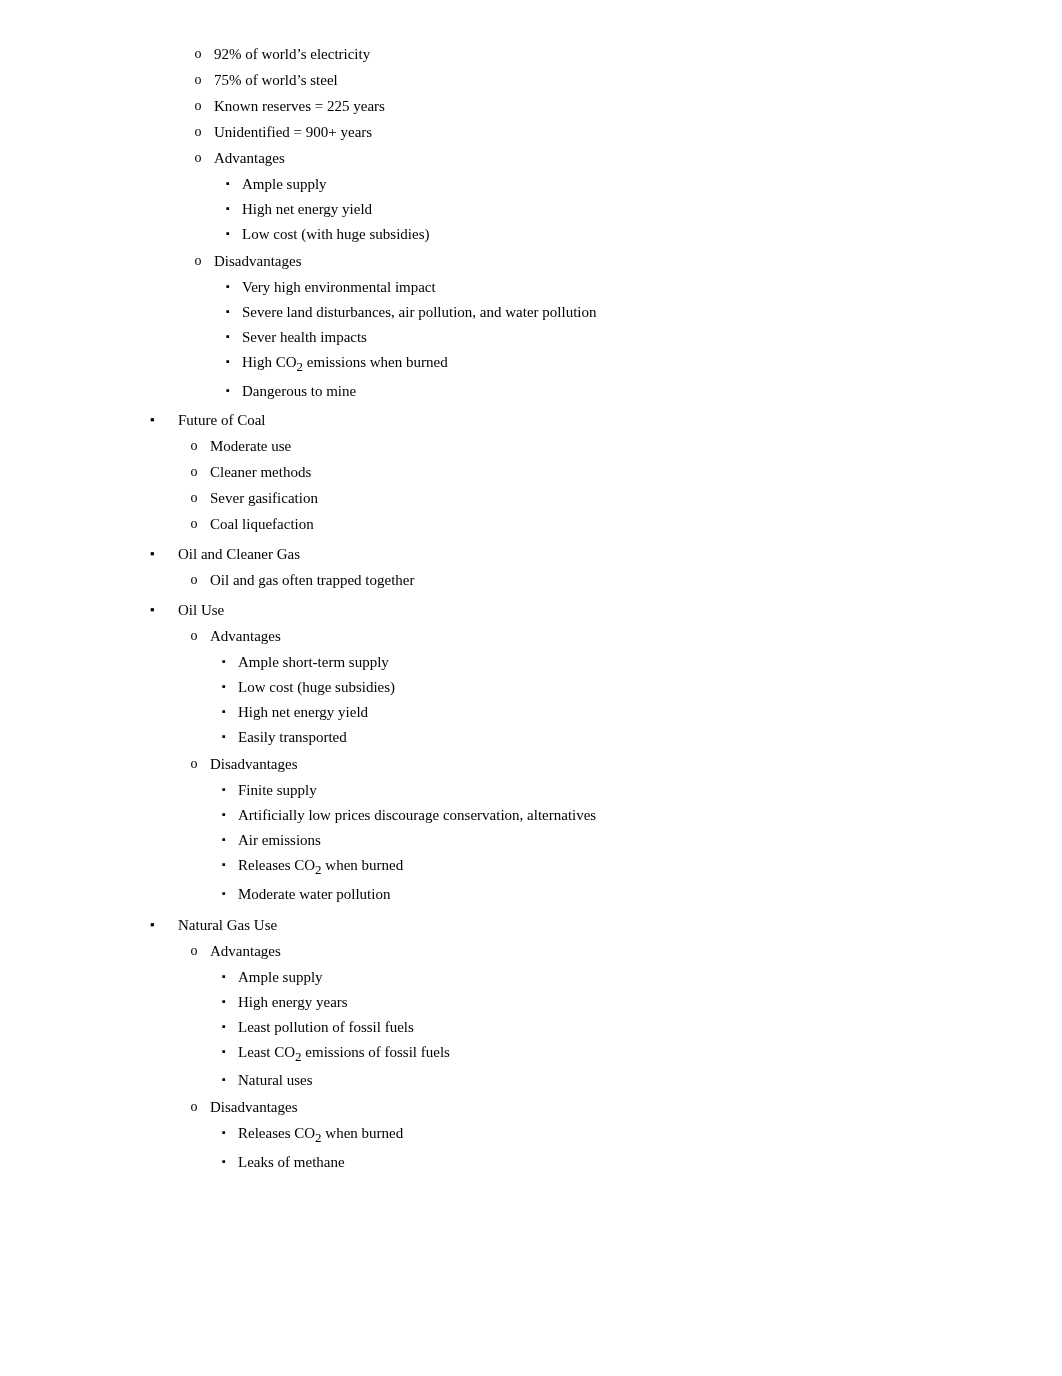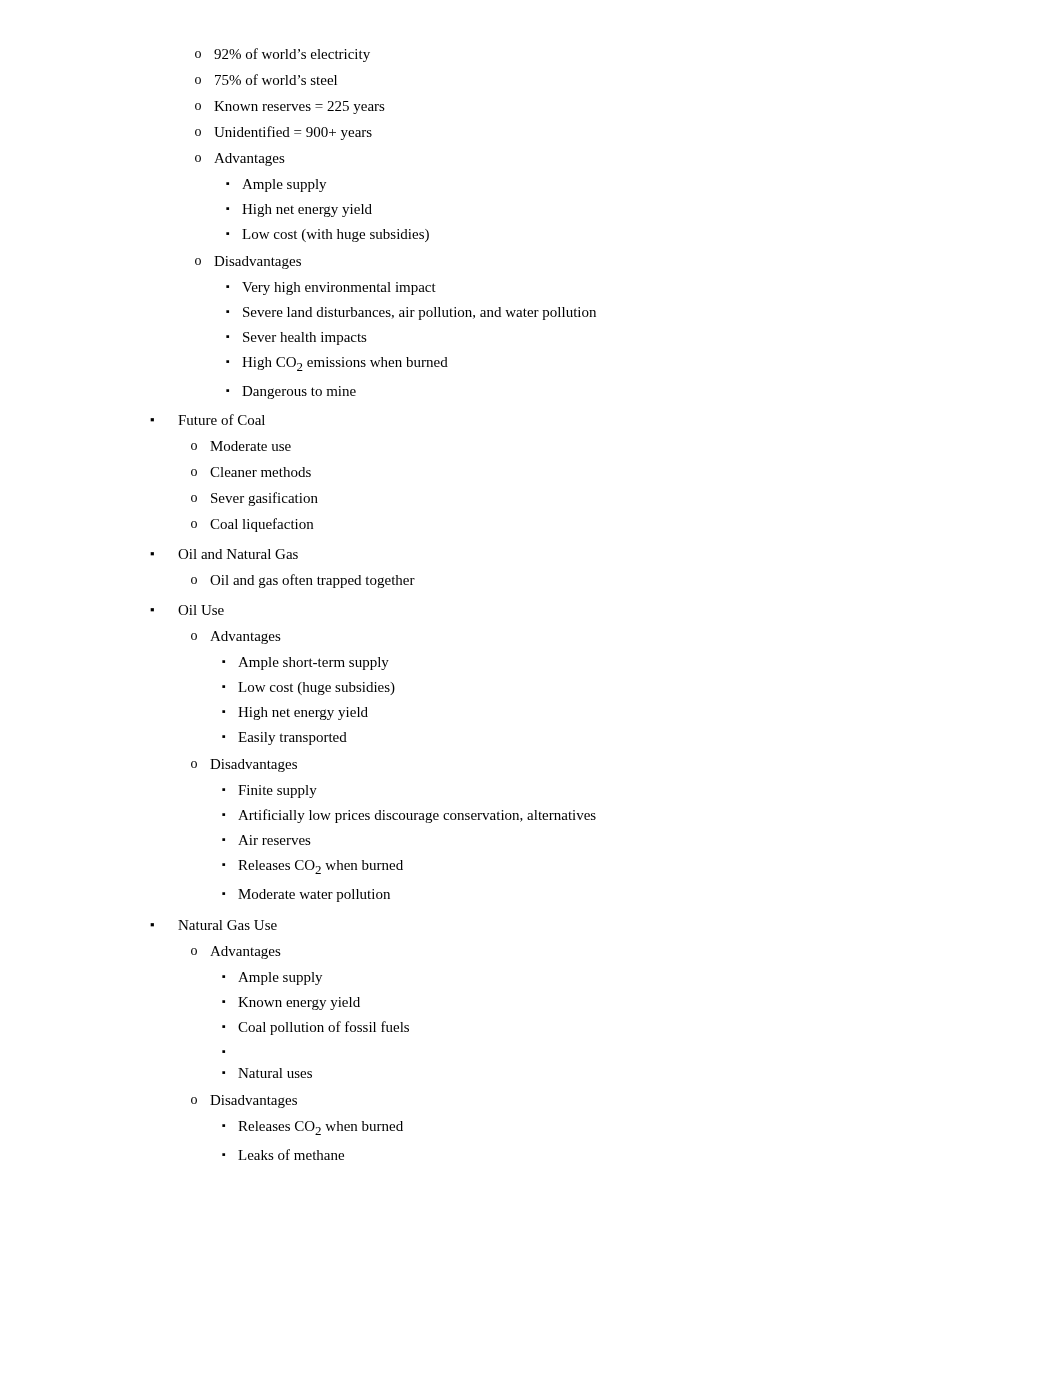--- a/index.html
+++ b/index.html
@@ -199,21 +199,21 @@
         </div>
       </li>
     </ul>
   </div>
 
   <div class="section-block indent-l1">
     <ul class="level1">
       <li>
         <span class="bullet-icon">▪</span>
         <div>
-          <span>Oil and Natural Gas</span>
+          <span>Oil and Cleaner Gas</span>
           <ul class="level2">
             <li>
                 <span class="bullet-o">o</span>
                 <span>Oil and gas often trapped together</span>
               </li>
           </ul>
         </div>
       </li>
     </ul>
   </div>
@@ -257,21 +257,21 @@
                   <li>
                       <span class="bullet-sq">▪</span>
                       <span>Finite supply</span>
                     </li>
                   <li>
                       <span class="bullet-sq">▪</span>
                       <span>Artificially low prices discourage conservation, alternatives</span>
                     </li>
                   <li>
                       <span class="bullet-sq">▪</span>
-                      <span>Air reserves</span>
+                      <span>Air emissions</span>
                     </li>
                   <li>
                       <span class="bullet-sq">▪</span>
                       <span>Releases CO<span class="sub2">2</span> when burned</span>
                     </li>
                   <li>
                       <span class="bullet-sq">▪</span>
                       <span>Moderate water pollution</span>
                     </li>
                 </ul>
@@ -294,28 +294,29 @@
               <span class="bullet-o">o</span>
               <div>
                 <span>Advantages</span>
                 <ul class="level3">
                   <li>
                       <span class="bullet-sq">▪</span>
                       <span>Ample supply</span>
                     </li>
                   <li>
                       <span class="bullet-sq">▪</span>
-                      <span>Known energy yield</span>
-                    </li>
-                  <li>
-                      <span class="bullet-sq">▪</span>
-                      <span>Coal pollution of fossil fuels</span>
-                    </li>
-                  <li>
-                      <span class="bullet-sq">▪</span>
+                      <span>High energy years</span>
+                    </li>
+                  <li>
+                      <span class="bullet-sq">▪</span>
+                      <span>Least pollution of fossil fuels</span>
+                    </li>
+                  <li>
+                      <span class="bullet-sq">▪</span>
+                      <span>Least CO<span class="sub2">2</span> emissions of fossil fuels</span>
                     </li>
                   <li>
                       <span class="bullet-sq">▪</span>
                       <span>Natural uses</span>
                     </li>
                 </ul>
               </div>
             </li>
             <li>
               <span class="bullet-o">o</span>

